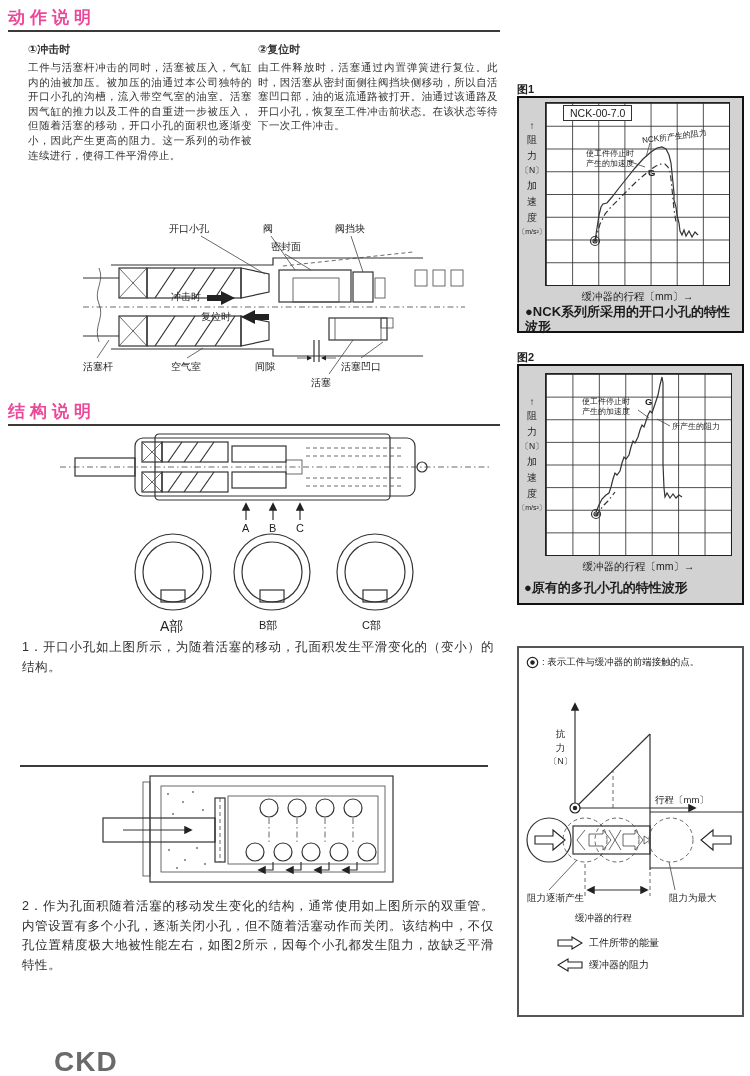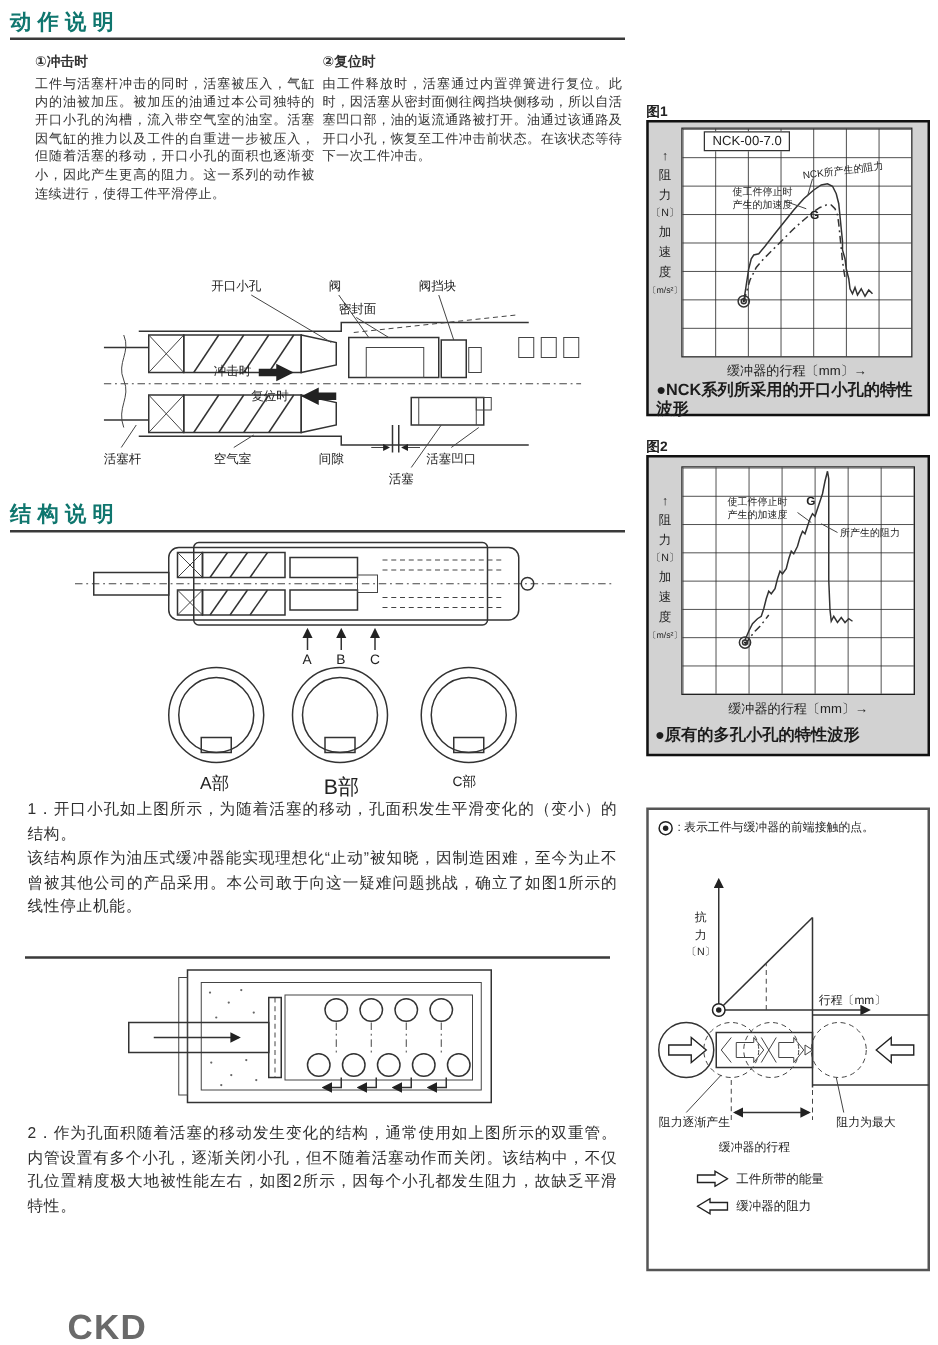--- a/index.html
+++ b/index.html
@@ -1,20 +1,20 @@
 <!DOCTYPE html>
 <html><head>
 <meta charset="utf-8">
 <style>
   html,body{margin:0;padding:0;background:#fff;}
   .page{position:relative;width:750px;height:1076px;background:#fff;overflow:hidden;
         font-family:"Liberation Sans","DejaVu Sans",sans-serif;color:#2f2f2f;}
   .abs{position:absolute;}
   
-  .sec-title{font-size:17px;font-weight:bold;letter-spacing:5px;color:#0f766e;}
+  .sec-title{font-size:17px;font-weight:bold;letter-spacing:5px;color:#ec4899;}
   .rule{background:#3a3a3a;height:2px;}
   
   .col-head{font-size:11px;font-weight:600;margin-bottom:3px;color:#333;}
   .col-body{font-size:10.5px;line-height:14.6px;letter-spacing:0.4px;text-align:justify;color:#333;}
   
   .para{font-size:12.5px;line-height:19.5px;letter-spacing:0.6px;text-align:justify;color:#2f2f2f;}
   
   .dlbl{position:absolute;font-size:10px;color:#222;white-space:nowrap;}
   svg{display:block;}
   .ln{stroke:#333;stroke-width:1.2;fill:none;}
@@ -201,27 +201,26 @@
       <circle class="ln" cx="212" cy="142" r="30"></circle>
       <rect class="ln" x="200" y="160" width="24" height="12" fill="#fff"></rect>
       <circle class="ln" cx="315" cy="142" r="38"></circle>
       <circle class="ln" cx="315" cy="142" r="30"></circle>
       <rect class="ln" x="303" y="160" width="24" height="12" fill="#fff"></rect>
     </svg>
     <span class="dlbl" style="left:182px;top:92px;font-size:11px;">A</span>
     <span class="dlbl" style="left:209px;top:92px;font-size:11px;">B</span>
     <span class="dlbl" style="left:236px;top:92px;font-size:11px;">C</span>
     <span class="dlbl" style="left:100px;top:188px;font-size:14px;">A部</span>
-    <span class="dlbl" style="left:199px;top:188px;font-size:17px;">B部</span>
+    <span class="dlbl" style="left:199px;top:188px;font-size:11px;">B部</span>
     <span class="dlbl" style="left:302px;top:188px;font-size:11px;">C部</span>
   </div>
 
   <div class="abs para" style="left:22px;top:638px;width:472px;">
     <div>1．开口小孔如上图所示，为随着活塞的移动，孔面积发生平滑变化的（变小）的结构。</div>
-    <div>该结构原作为油压式缓冲器能实现理想化“止动”被知晓，因制造困难，至今为止不曾被其他公司的产品采用。本公司敢于向这一疑难问题挑战，确立了如图1所示的线性停止机能。</div>
   </div>
 
   <div class="abs rule" style="left:20px;top:765px;width:468px;height:2px;"></div>
 
   <div class="abs" style="left:93px;top:772px;width:385px;height:120px;">
     <svg width="385" height="120" viewBox="0 0 385 120">
       <rect class="ln" x="57" y="4" width="243" height="106"></rect>
       <rect class="lnthin" x="50" y="10" width="7" height="94"></rect>
       <rect class="lnthin" x="68" y="14" width="224" height="86"></rect>
 

